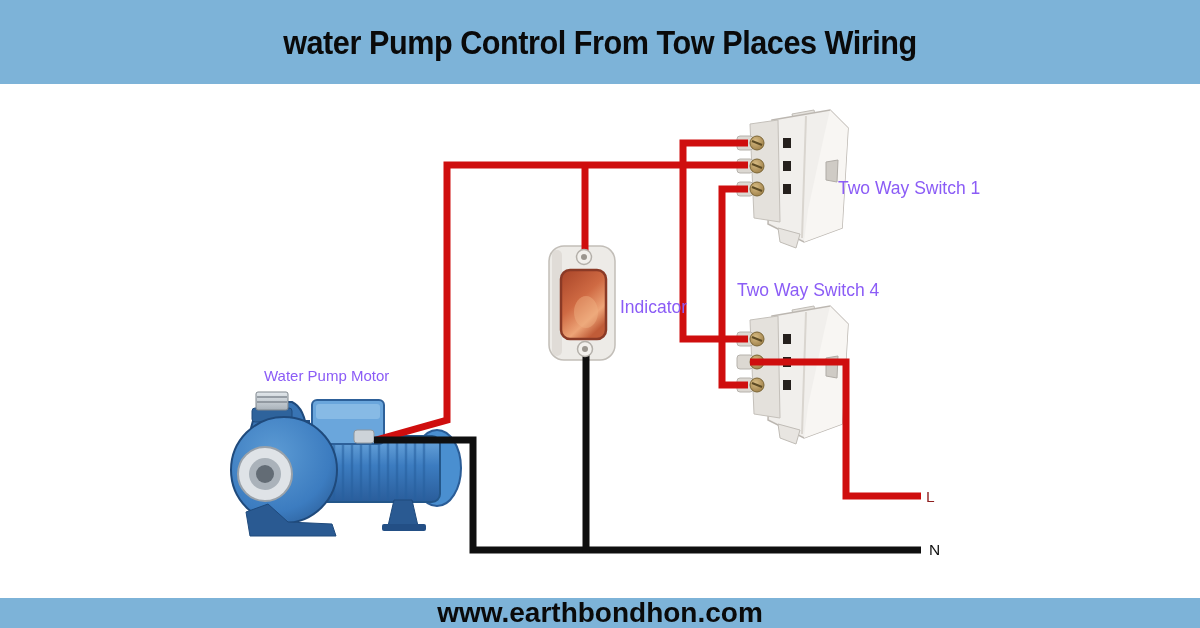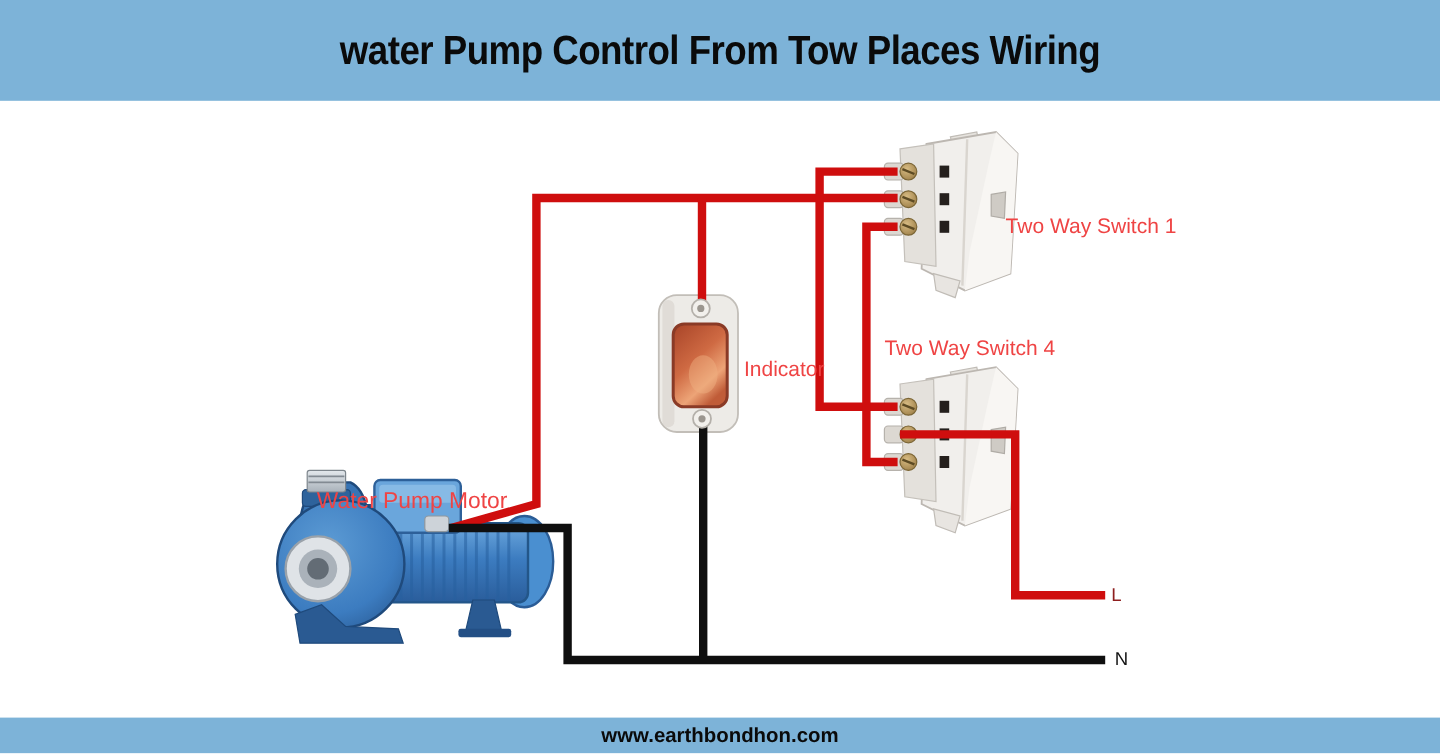--- a/index.html
+++ b/index.html
@@ -16,30 +16,30 @@
     margin:0;font-size:34px;font-weight:700;color:#0a0a0a;
     letter-spacing:-0.5px;transform:scaleX(0.9);transform-origin:center;
     white-space:nowrap;
   }
   .footer-bar{
     position:absolute;left:0;top:598px;width:1200px;height:30px;
     background:var(--banner-blue,#7db3d8);
     display:flex;align-items:center;justify-content:center;
   }
   .footer-bar .url{
-    font-size:17px;font-weight:700;color:#0a0a0a;letter-spacing:0;
+    font-size:28px;font-weight:700;color:#0a0a0a;letter-spacing:0;
   }
   .diagram-svg{position:absolute;left:0;top:0;}
   .wire-live{stroke:var(--live-wire,#cf0e0e);stroke-width:7;fill:none;}
   .wire-neutral{stroke:var(--neutral-wire,#0f0f0f);stroke-width:7;fill:none;}
   .lbl{
-    position:absolute;color:#ef4444;font-size:17.5px;white-space:nowrap;
+    position:absolute;color:#8b5cf6;font-size:17.5px;white-space:nowrap;
     line-height:1.1;
   }
-  .lbl-pump{left:264px;top:368px;font-size:19px;margin-top:40px;}
+  .lbl-pump{left:264px;top:368px;font-size:15px;}
   .lbl-indicator{left:620px;top:298px;}
   .lbl-sw1{left:838px;top:179px;}
   .lbl-sw2{left:737px;top:281px;}
   .lbl-live{left:926px;top:488px;font-size:15.5px;color:var(--live-label,#8e1f1f);}
   .lbl-neutral{left:929px;top:541px;font-size:15.5px;color:#111;}
 </style>
 </head>
 <body>
 
 <div class="stage">

